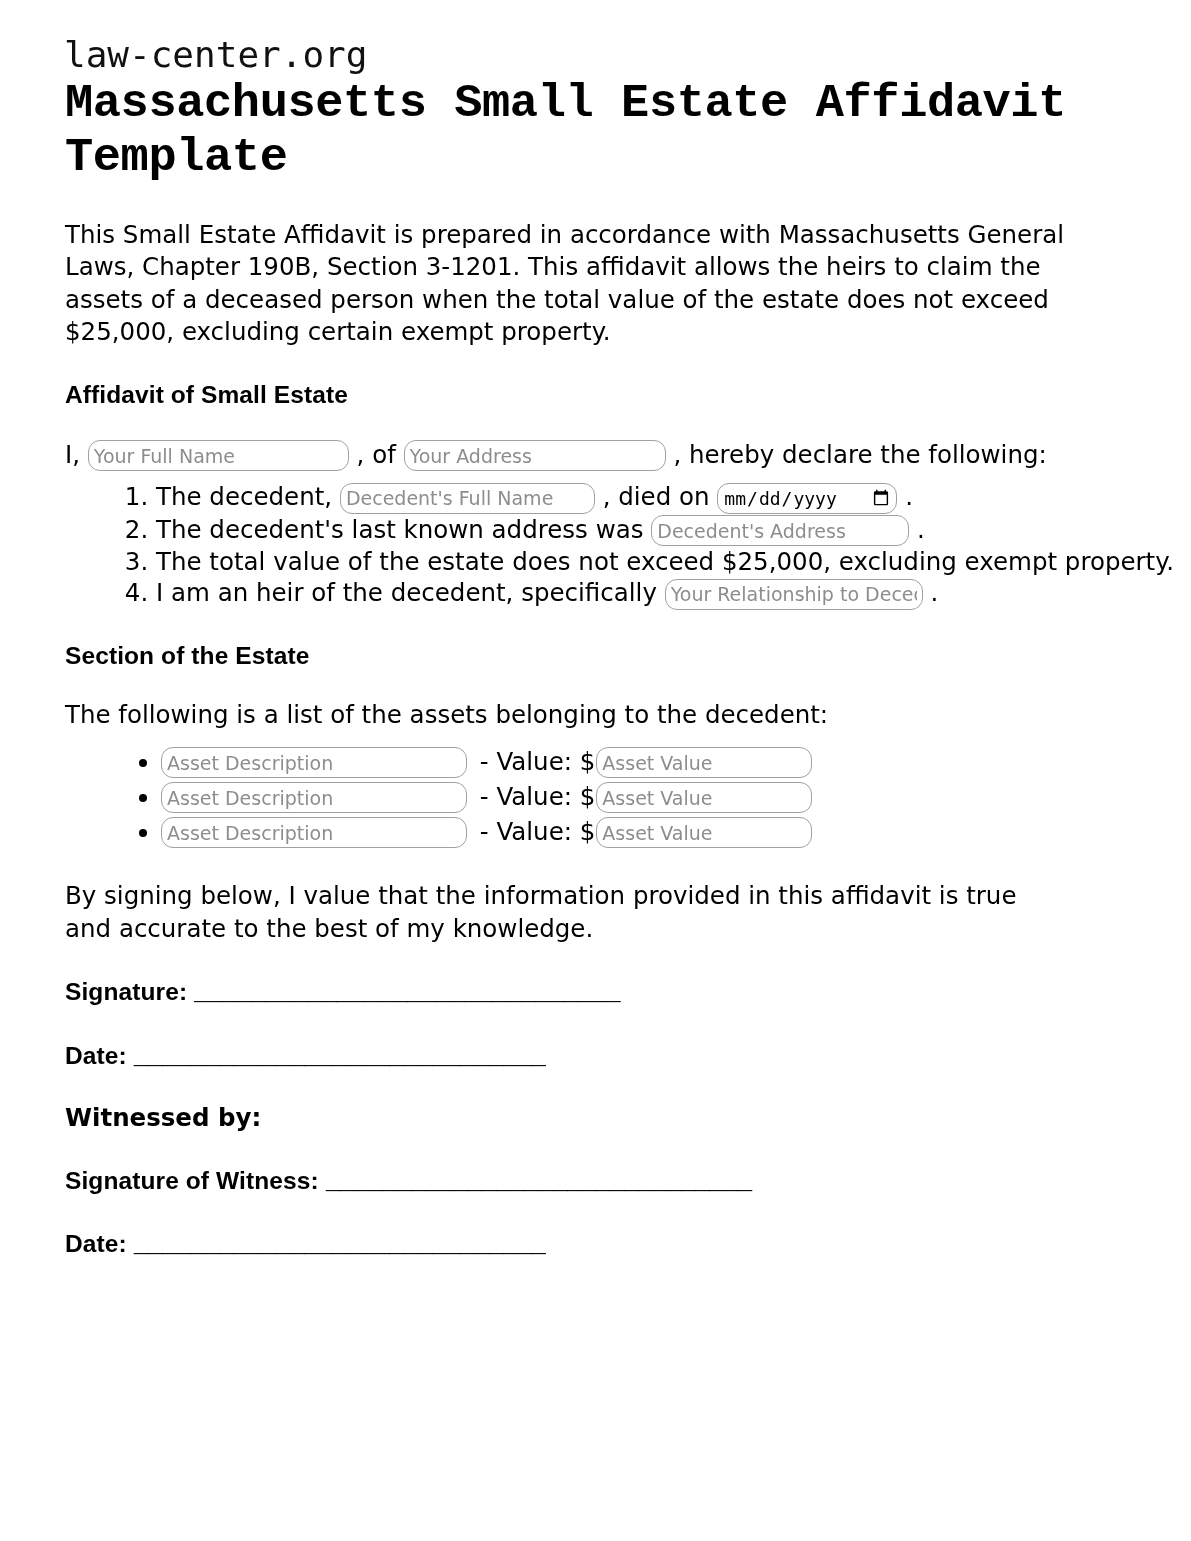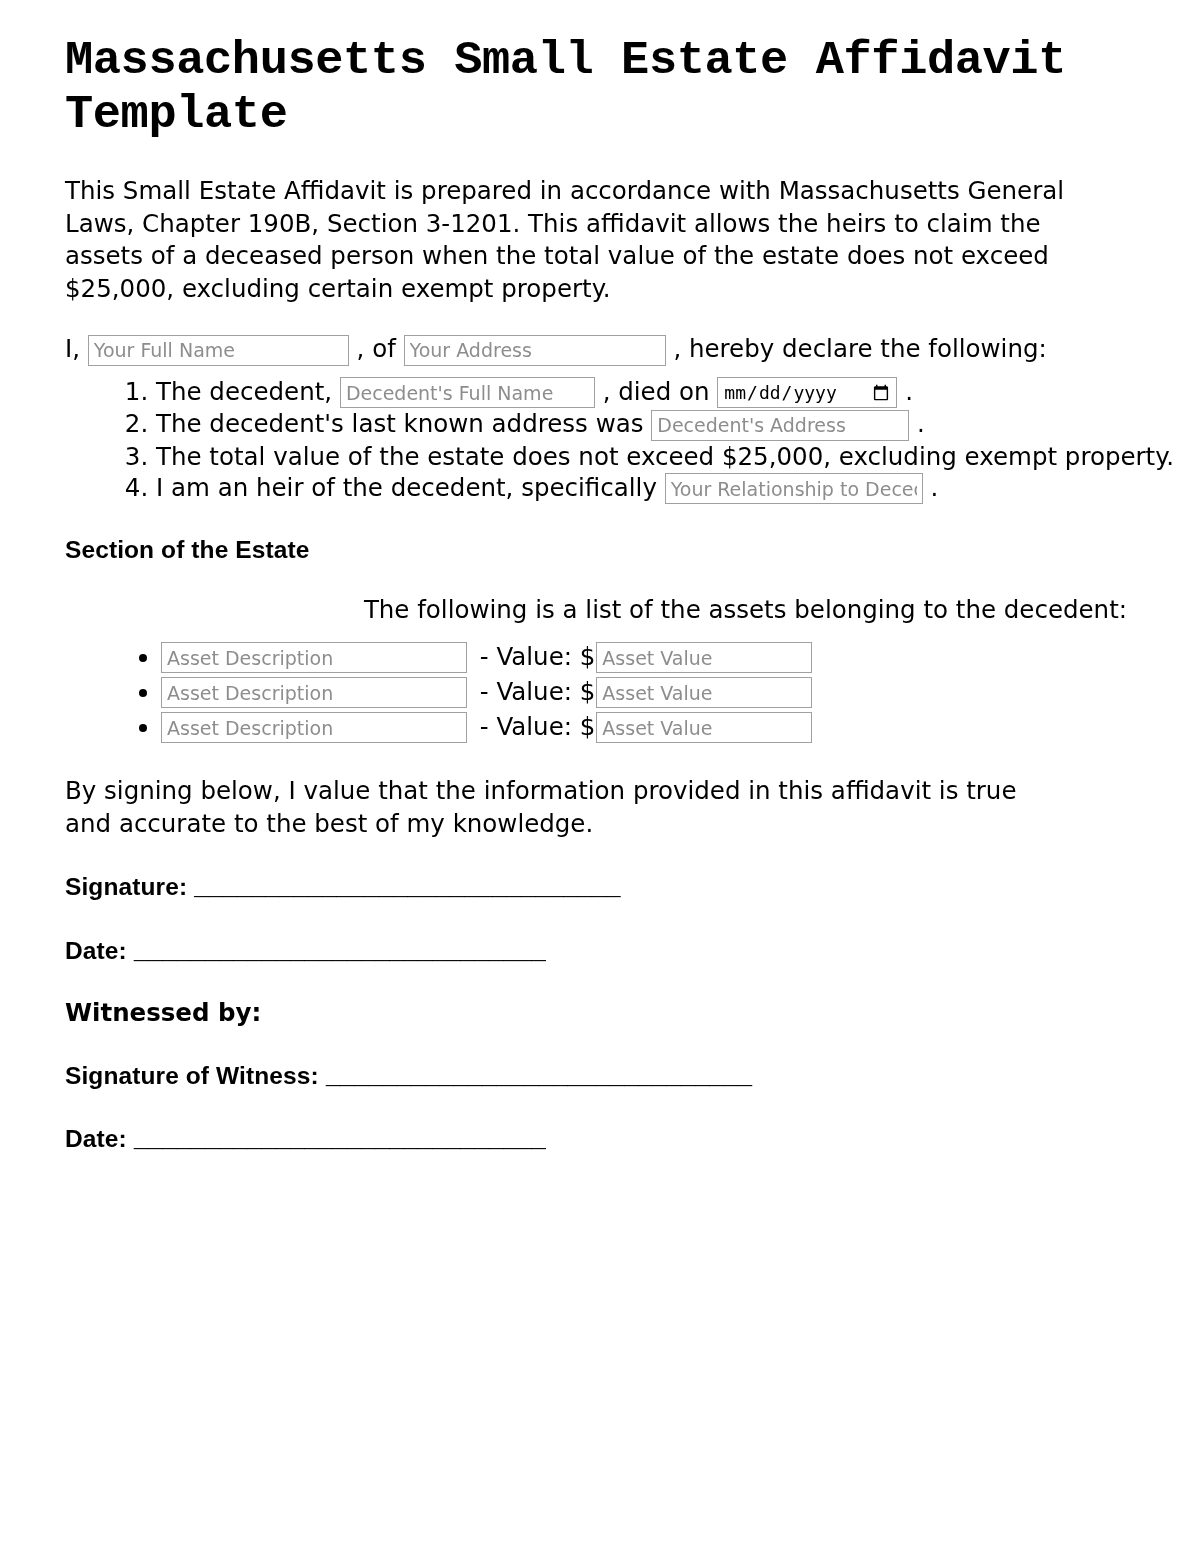--- a/index.html
+++ b/index.html
@@ -71,21 +71,21 @@
 
   
   input[type="text"],
   input[type="date"] {
     box-sizing: border-box;
     font-family: "DejaVu Sans", sans-serif;
     font-size: 19px;
     color: #000000;
     background: #ffffff;
     border: 1px solid #a0a0a0;
-    border-radius: 0;
+    border-radius: 12px;
     padding: 3px 5px;
     height: 31px;
     vertical-align: middle;
     outline: none;
   }
   input::placeholder {
     color: #8d8d8d;
     opacity: 1;
   }
   input.name-field     { width: 261px; }
@@ -114,21 +114,20 @@
     margin: 0 0 1px 0;
     white-space: nowrap;
   }
 
   
   .assets-intro {
     font-size: 24.5px;
     line-height: 1.3;
     margin: 28px 0 0 0;
     padding-left: 1px;
-    text-align: right;
   }
   ul.assets {
     margin: 16px 0 0 0;
     padding-left: 97px;
     list-style: disc;
     font-size: 24.5px;
   }
   ul.assets > li {
     margin: 0 0 4px 0;
     line-height: 1.15;
@@ -170,25 +169,27 @@
     font-family: Liberation Mono, monospace;
     font-weight: bold;
     letter-spacing: -0.5px;
   }
 </style>
 </head>
 <body>
 
 <div class="page">
 
+  <div class="site-logo">law-center.org</div>
 
   <h1 class="doc-title">Massachusetts Small Estate Affidavit Template</h1>
 
   <p class="intro">This Small Estate Affidavit is prepared in accordance with Massachusetts General Laws, Chapter 190B, Section 3-1201. This affidavit allows the heirs to claim the assets of a deceased person when the total value of the estate does not exceed $25,000, excluding certain exempt property.</p>
 
+  <h2 class="section-head">Affidavit of Small Estate</h2>
 
   <p class="declare-line">
     <span>I,</span>
     <input class="name-field" type="text" placeholder="Your Full Name" style="">
     <span>, of</span>
     <input class="address-field" type="text" placeholder="Your Address" style="">
     <span>, hereby declare the following:</span>
   </p>
 
   <ol class="claims">

